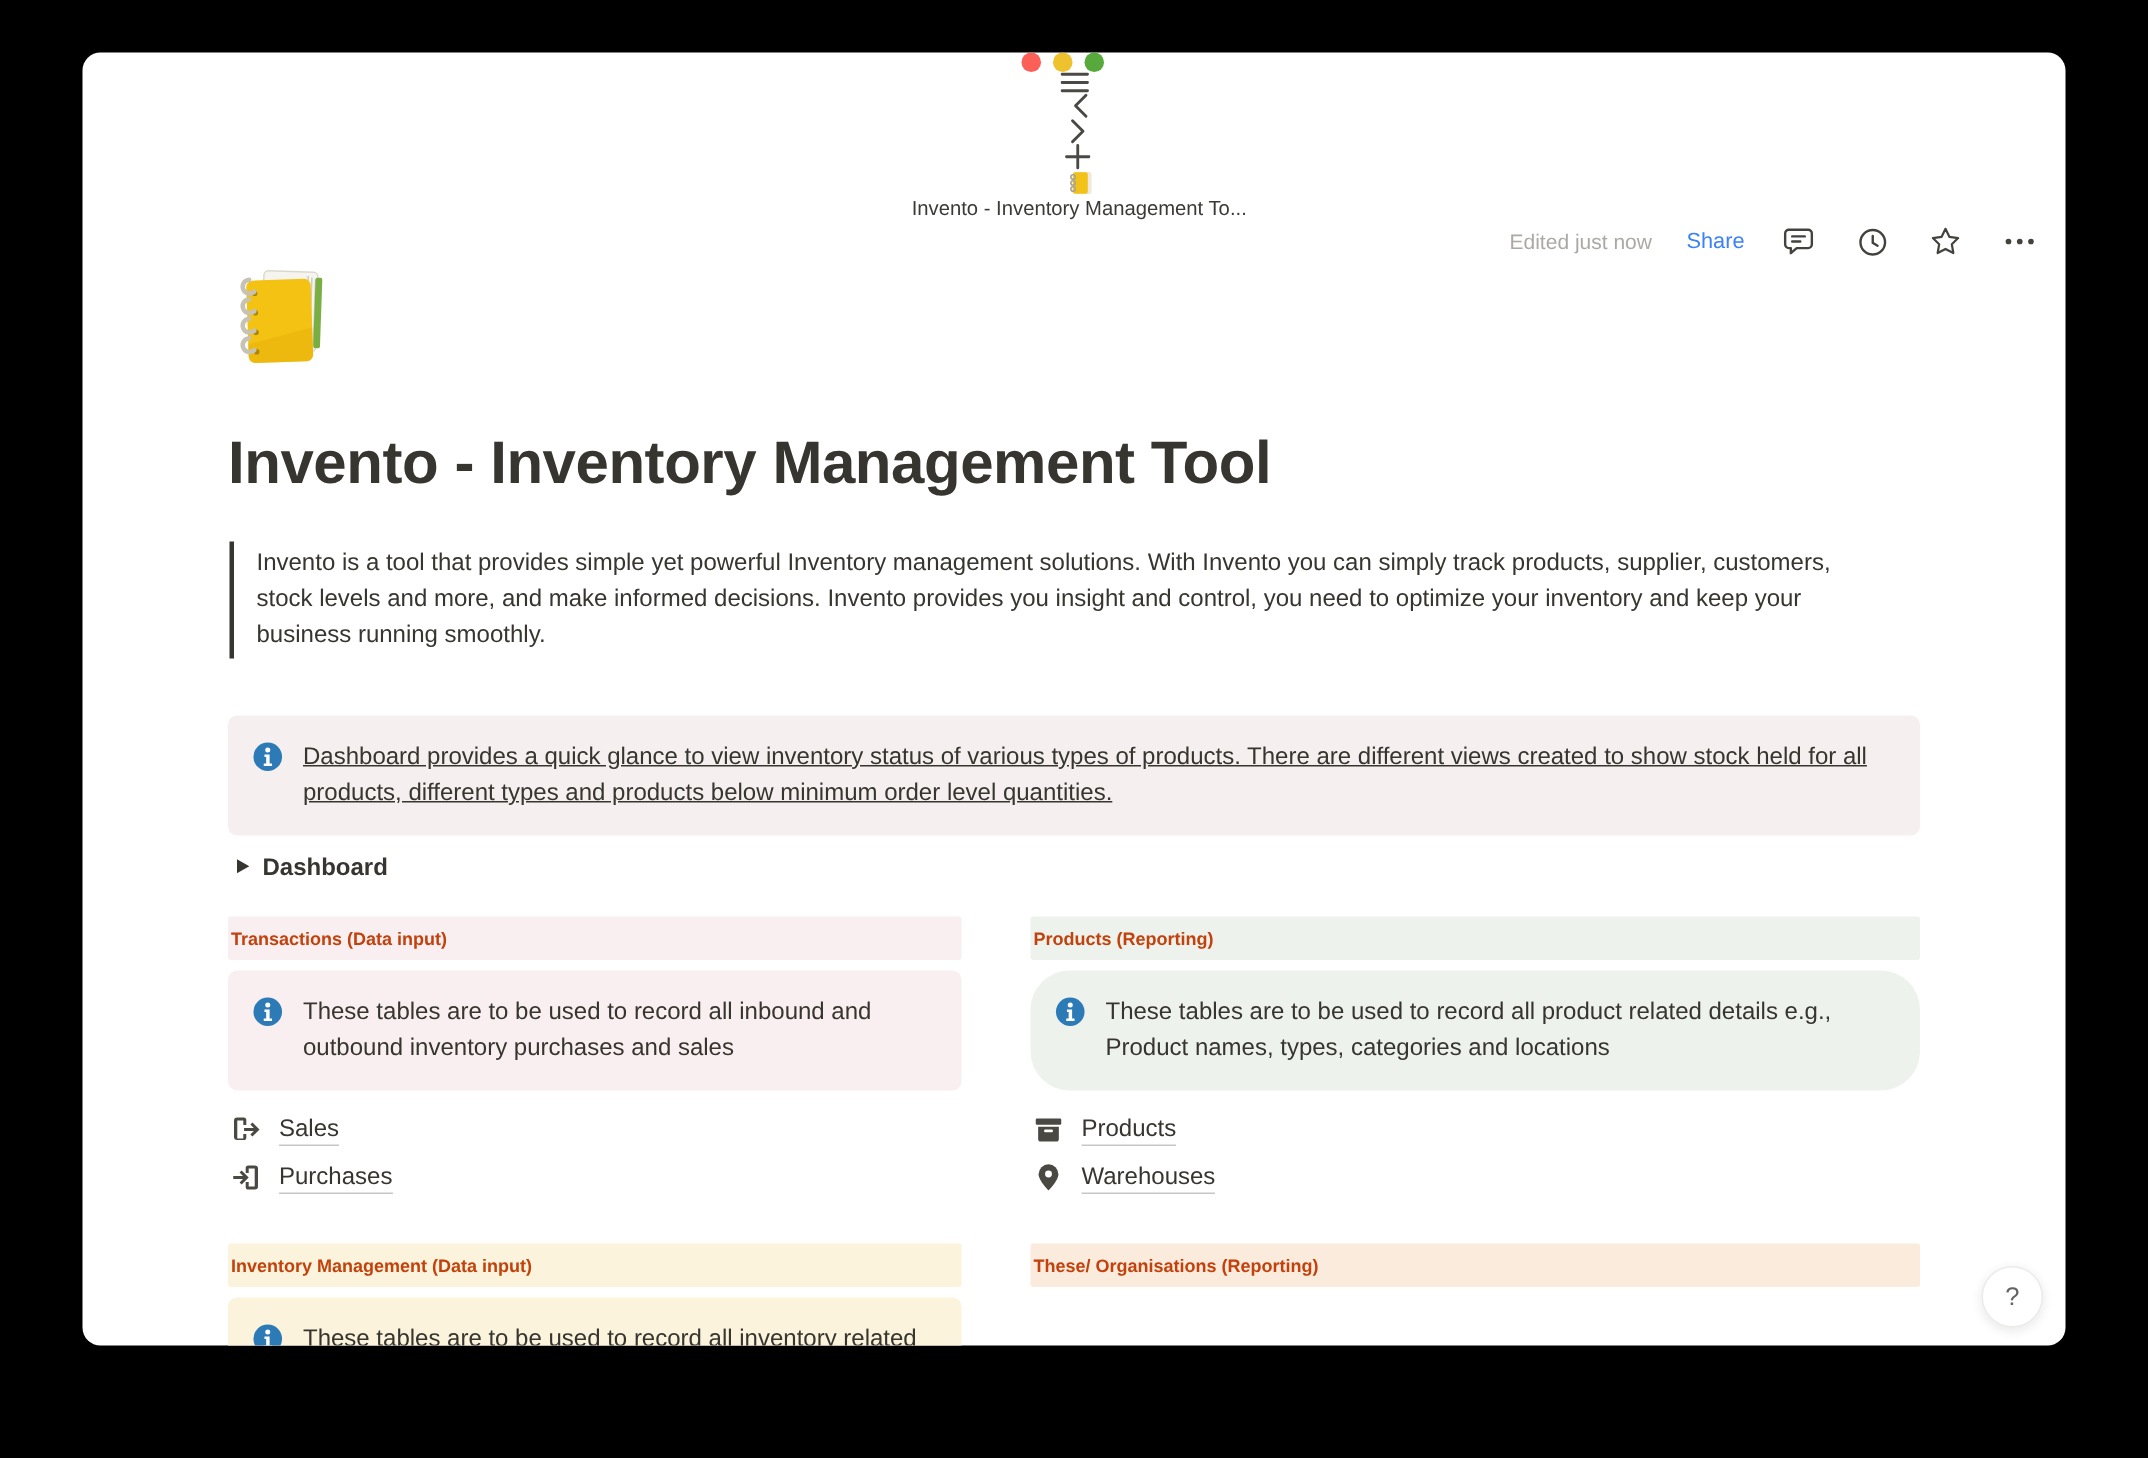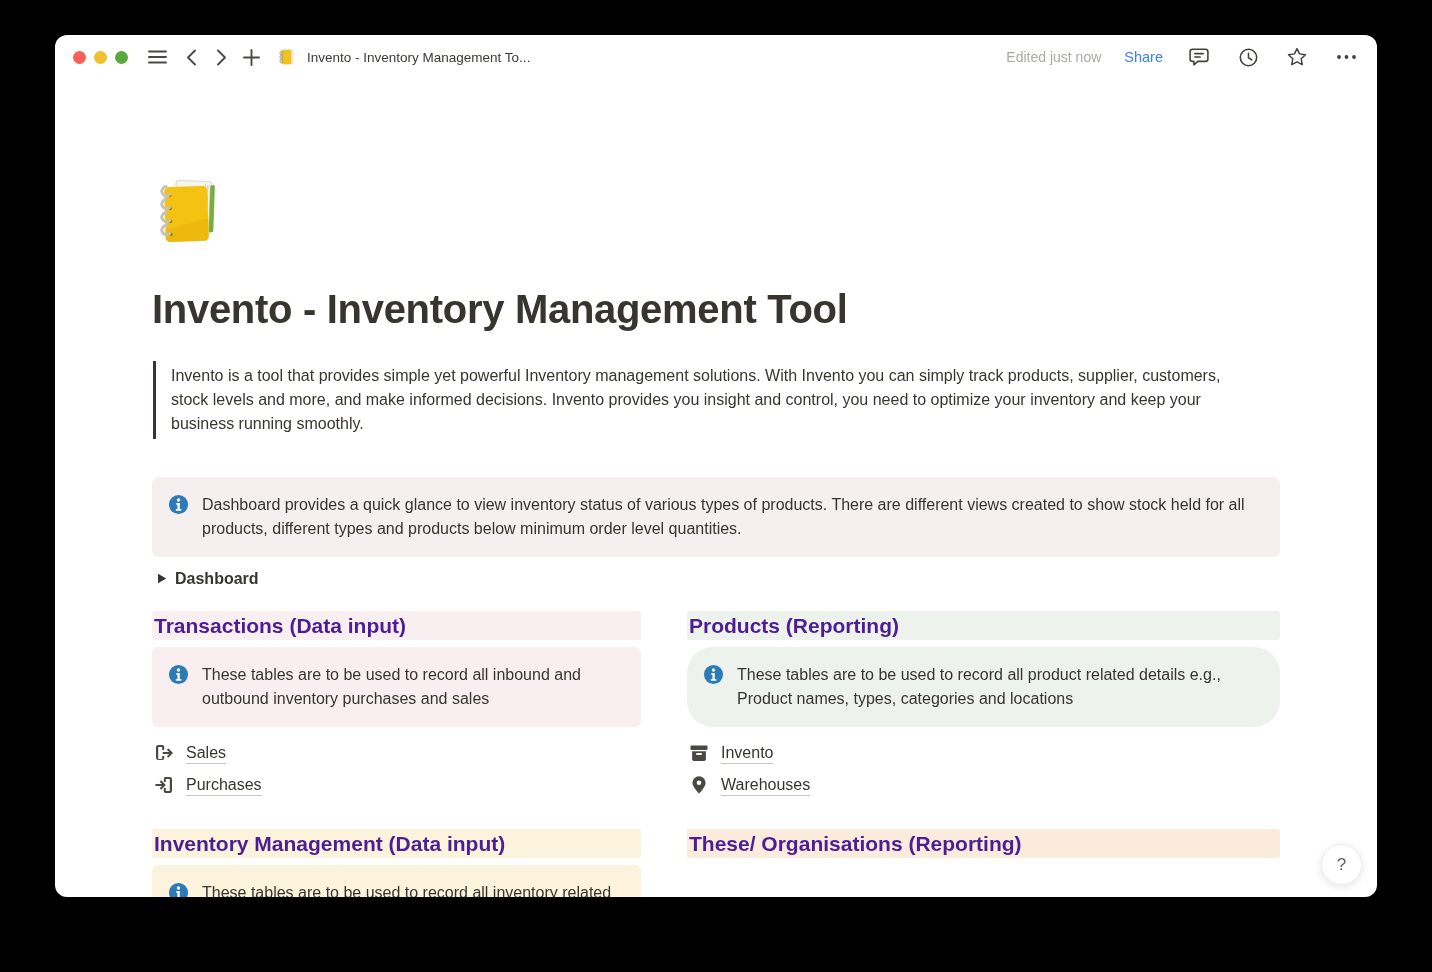--- a/index.html
+++ b/index.html
@@ -3,21 +3,21 @@
 <meta charset="utf-8">
 <style>
   * { margin:0; padding:0; box-sizing:border-box; }
   html,body { width:1432px; height:972px; background:#000; font-family:"Liberation Sans", sans-serif; overflow:hidden; }
 
   .window { position:absolute; left:55px; top:35px; width:1322px; height:862px;
             background:#fff; border-radius:12px; overflow:hidden;
             box-shadow:0 18px 50px rgba(0,0,0,0.55); }
 
   
-  .titlebar { height:44px; display:flex; align-items:center; padding:0 18px; }
+  .titlebar { height:44px; display:flex; align-items:center; padding:0 18px;flex-direction:column; }
   .lights { display:flex; gap:8px; margin-right:16px; }
   .light { width:13px; height:13px; border-radius:50%; }
   .light.red{ background:#FC5F57; } .light.yellow{ background:#EEC22E; } .light.green{ background:#58A93C; }
   .tb-btn { height:30px; min-width:26px; display:flex; align-items:center; justify-content:center;
             border-radius:5px; cursor:pointer; }
   .tb-btn svg{ display:block; }
   .tab-title { font-size:13.5px; color:#3B3A36; margin-left:7px; white-space:nowrap; }
   .tb-right { margin-left:auto; display:flex; align-items:center; gap:23px; }
   .edited { color:#ABA9A4; font-size:14px; }
   .share  { color:#3b82f6; font-size:14.5px; cursor:pointer; }
@@ -25,33 +25,33 @@
   
   .content { width:1128px; margin:0 auto; position:relative; color:#37352F; }
   .page-icon { margin-top:96px; width:76px; height:76px; cursor:pointer; }
   .page-title { font-size:40px; line-height:52px; font-weight:700; letter-spacing:-0.3px;
                 color:#37352F; margin:32px 0 26px 0; }
   .quote { border-left:3px solid #37352F; padding:3px 0 3px 15px; margin:0 0 38px 1px;
            font-size:16px; line-height:24px; max-width:1105px; }
   .callout { display:flex; gap:13px; padding:16px; border-radius:6px;
              font-size:16px; line-height:24px; }
   .callout .info-icon { flex:0 0 auto; margin-top:1px; }
-  .bg-gray   { background:#F5F0EF; }
+  .bg-gray   { background:#F5F0EF;text-decoration:underline; }
   .bg-pink   { background:#FAEFF0; }
   .bg-green  { background:#EDF2EC;border-radius:26px; }
   .bg-yellow { background:#FBF3DB; }
   .bg-orange { background:#FAEBDD; }
 
   .toggle { display:flex; align-items:center; gap:8px; height:28px; margin-top:8px;
             padding-left:5px; font-size:16px; font-weight:700; cursor:pointer; }
 
   .grid { display:grid; grid-template-columns:489px 593px; column-gap:46px; margin-top:18px; }
   .section.row2 { margin-top:28px; }
   .sec-header { height:29px; display:flex; align-items:center; padding-left:2px;
-                border-radius:2px; font-size:21px; font-weight:700; color:#4c1d95;
+                border-radius:2px; font-size:12px; font-weight:700; color:#c2410c;
                 margin-bottom:7px; }
   .links { margin-top:10px; }
   .link-row { display:flex; align-items:center; gap:12px; height:32px; padding-left:2px; cursor:pointer; }
   .link-row svg { flex:0 0 auto; }
   .link-label { font-size:16px; font-weight:500; color:#37352F; line-height:20px;
                 border-bottom:1px solid rgba(55,53,47,0.28); }
 
   .help-btn { position:absolute; right:15px; bottom:12px; width:41px; height:41px;
               border-radius:50%; background:#fff; border:1px solid #ECEBE8;
               box-shadow:0 2px 8px rgba(15,15,15,0.1); display:flex; align-items:center;
@@ -225,21 +225,21 @@
           </span>
           <span>These tables are to be used to record all product related details e.g., Product names, types, categories and locations</span>
         </div>
         <div class="links">
           <div class="link-row">
             <svg width="20" height="20" viewBox="0 0 20 20" fill="#4A4843">
               <rect x="1.5" y="2.6" width="17" height="4.3" rx="0.9"></rect>
               <path d="M3.1 8.2h13.8v8.1a1.7 1.7 0 0 1-1.7 1.7H4.8a1.7 1.7 0 0 1-1.7-1.7z"></path>
               <rect x="7" y="10" width="6" height="1.9" rx="0.95" fill="#fff"></rect>
             </svg>
-            <span class="link-label">Invento</span>
+            <span class="link-label">Products</span>
           </div>
           <div class="link-row">
             <svg width="20" height="20" viewBox="0 0 20 20">
               <path d="M10 18.6C10 18.6 3.4 12 3.4 7.8a6.6 6.6 0 1 1 13.2 0C16.6 12 10 18.6 10 18.6z" fill="#4A4843"></path>
               <circle cx="10" cy="7.7" r="2.3" fill="#fff"></circle>
             </svg>
             <span class="link-label">Warehouses</span>
           </div>
         </div>
       </div>

